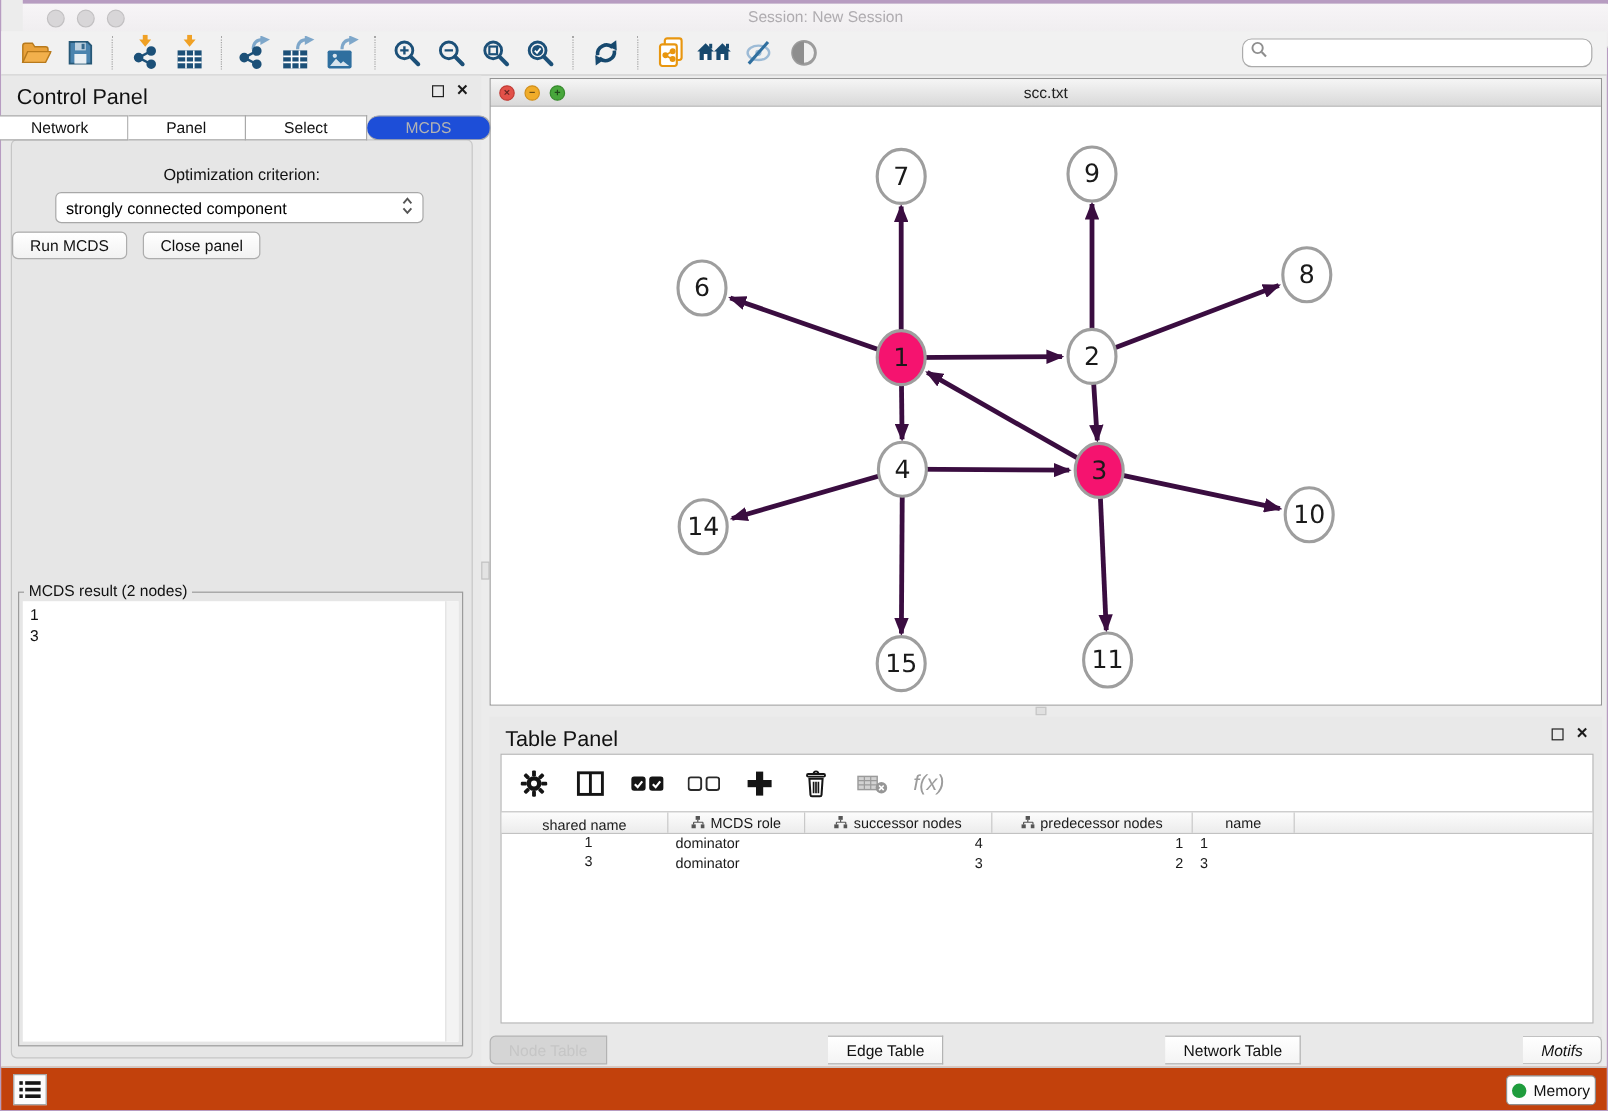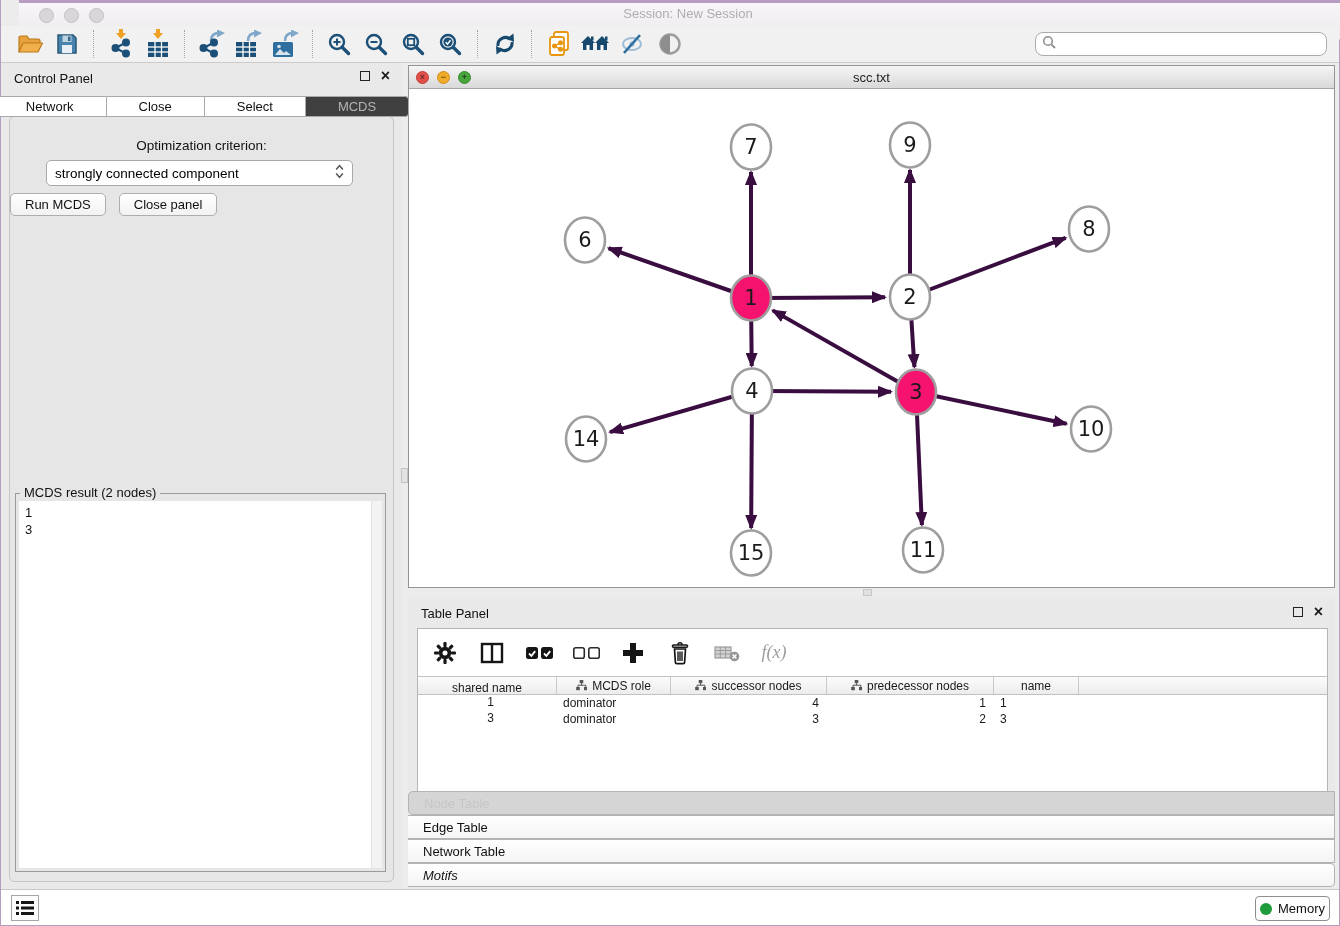--- a/index.html
+++ b/index.html
@@ -22,32 +22,32 @@
     background:#F1F1F1; border-bottom:1px solid #CBCBCB; display:flex; align-items:center; padding:0 10px; }
   .tb-btn { width:37px; height:32px; display:flex; align-items:center; justify-content:center; flex:0 0 auto; }
   .tb-sep { border-left:1px dotted #A6A6A6; height:28px; margin:0 8px; flex:0 0 auto; }
   .search-box { margin-left:auto; margin-right:2px; width:292px; height:24px; background:#FFF;
     border:1px solid #ABABAB; border-radius:8px; display:flex; align-items:center; padding-left:6px; }
   .search-box input { border:none; outline:none; flex:1; height:18px; font-size:13px; background:transparent; }
 
   
   .control-panel { position:absolute; left:0; top:63px; width:400px; height:827px; background:#E9E9E9; }
   .panel-head { position:absolute; left:0; top:0; width:100%; height:30px; }
-  .panel-title { position:absolute; left:13px; top:8px; font-size:13px; color:#111; }
+  .panel-title { position:absolute; left:13px; top:8px; font-size:18px; color:#111; }
   .panel-ctrls { position:absolute; right:11px; top:7px; display:flex; gap:11px; align-items:center; }
   .float-btn { width:10px; height:10px; border:1.5px solid #222; background:transparent; display:inline-block; }
   .close-btn { font-size:16px; font-weight:bold; color:#1A1A1A; line-height:12px; }
 
   .cp-tabs { position:absolute; left:0; top:33px; width:100%; display:flex; justify-content:center; z-index:3; }
   .tab { height:21px; padding:0 32px; background:#FFF; border:1px solid #A9A9A9; font-size:13px;
     color:#111; display:flex; align-items:center; }
   .tab + .tab { border-left:none; }
   .tab.first { border-radius:4px 0 0 4px; }
   .tab.last  { border-radius:0 4px 4px 0; }
-  .tab.disabled-active { background:#404040; color:#B3B3B3; }
+  .tab.disabled-active { background:#1d4ed8; color:#B3B3B3;border-radius:10px; }
 
   .cp-content { position:absolute; left:8px; right:7px; top:53px; bottom:8px;
     background:#E6E6E6; border:1px solid #C6C6C6; border-radius:5px; }
   .opt-label { position:absolute; left:0; right:0; top:21px; text-align:center; font-size:13.5px; color:#111; }
   .criterion { position:absolute; left:36px; right:40px; top:43px; height:23px; background:#FFF;
     border:1px solid #A8A8A8; border-radius:5px; display:flex; align-items:center; padding:12px 8px; font-size:13.5px; }
   .criterion .stepper { margin-left:auto; }
   .cp-buttons { position:absolute; left:0; right:0; top:76px; display:flex; justify-content:flex-start; gap:13px; }
   .aq-btn { height:23px; background:linear-gradient(#FFF,#F2F2F2); border:1px solid #ADADAD;
     border-radius:5px; font-size:13px; color:#111; padding:0 14px; font-family:"Liberation Sans",sans-serif; }
@@ -76,41 +76,41 @@
   .nw-yel { background:#F0AC29; border:1px solid #D18F1B; }
   .nw-grn { background:#48A73C; border:1px solid #35892C; }
   .nw-title { position:absolute; left:0; right:0; top:4px; text-align:center; font-size:13px; color:#222; }
   .nw-canvas { position:absolute; left:0; top:23px; right:0; bottom:0; background:#FFF; overflow:hidden; }
 
   
   .table-panel { position:absolute; left:407px; top:597px; width:927px; height:293px; background:#E9E9E9; }
   .tp-container { position:absolute; left:9px; right:7px; top:31px; bottom:37px; background:#FFF; border:1px solid #B5B5B5; }
   .tp-toolbar { height:47px; display:flex; align-items:center; padding-left:11px; gap:15px; }
   .tp-tbbtn { width:32px; height:32px; display:flex; align-items:center; justify-content:center; }
-  .fx-label { font-family:Liberation Serif, serif; font-style:italic; font-size:18px; color:#9C9C9C; }
+  .fx-label { font-family:Liberation Sans, sans-serif; font-style:italic; font-size:18px; color:#9C9C9C; }
   .thead { display:flex; height:19px; background:linear-gradient(#FCFCFC,#ECECEC);
     border-top:1px solid #C2C2C2; border-bottom:1px solid #C2C2C2; }
   .th { display:flex; align-items:center; justify-content:center; gap:5px; font-size:12px; color:#1A1A1A;
     border-right:1px solid #C9C9C9; height:100%; }
   .th.filler { flex:1; border-right:none; }
   .trow { display:flex; height:16px; font-size:12px; color:#1A1A1A; align-items:center; }
   .td { height:100%; display:flex; align-items:center; }
   .c0 { width:139px;flex-direction:column; } .c1 { width:114px; } .c2 { width:156px; } .c3 { width:167px; } .c4 { width:85px; }
   .al { padding-left:6px; justify-content:flex-start; }
   .ar { padding-right:8px; justify-content:flex-end; }
-  .tp-tabs { position:absolute; left:0; right:0; bottom:3px; display:flex; justify-content:space-between;flex-direction:column; }
+  .tp-tabs { position:absolute; left:0; right:0; bottom:3px; display:flex; justify-content:space-between; }
   .tp-tab { height:24px; padding:0 15px; display:flex; align-items:center; font-size:13px; color:#111;
     background:linear-gradient(#FFF,#F4F4F4); border:1px solid #B3B3B3; }
   .tp-tab + .tp-tab { border-left:none; }
   .tp-tab.first { border-radius:5px 0 0 5px; }
   .tp-tab.last { border-radius:0 5px 5px 0;font-style:italic; }
   .tp-tab.active { background:#D5D5D5; color:#C6C6C6; }
 
   
-  .statusbar { position:absolute; left:0; bottom:0; width:100%; height:36px; background:#ffffff;
+  .statusbar { position:absolute; left:0; bottom:0; width:100%; height:36px; background:#c2410c;
     border-top:1px solid #C9C9C9; }
   .sb-left-btn { position:absolute; left:10px; top:5px; width:28px; height:26px; background:#FCFCFC;
     border:1px solid #A5A5A5; display:flex; align-items:center; justify-content:center; }
   .memory-btn { position:absolute; right:9px; top:6px; width:75px; height:25px; background:#FDFDFD;
     border:1px solid #8E8E8E; border-radius:4px; display:flex; align-items:center; justify-content:center;
     gap:6px; font-size:13px; color:#111; }
   .mem-dot { width:12px; height:12px; border-radius:50%; background:#1E9C3C; }
 </style>
 </head>
 <body>
@@ -305,21 +305,21 @@
   <div class="control-panel">
     <div class="panel-head">
       <div class="panel-title">Control Panel</div>
       <div class="panel-ctrls">
         <span class="float-btn"></span>
         <span class="close-btn">×</span>
       </div>
     </div>
     <div class="cp-tabs">
       <div class="tab first">Network</div>
-      <div class="tab">Close</div>
+      <div class="tab">Panel</div>
       <div class="tab">Select</div>
       <div class="tab last disabled-active">MCDS</div>
     </div>
     <div class="cp-content">
       <div class="opt-label">Optimization criterion:</div>
       <div class="criterion">
         <span>strongly connected component</span>
         <span class="stepper">
           <svg width="9" height="15" viewBox="0 0 9 15">
             <path d="M1.2,5.4 L4.5,1.6 L7.8,5.4" fill="none" stroke="#555" stroke-width="1.6"></path>

